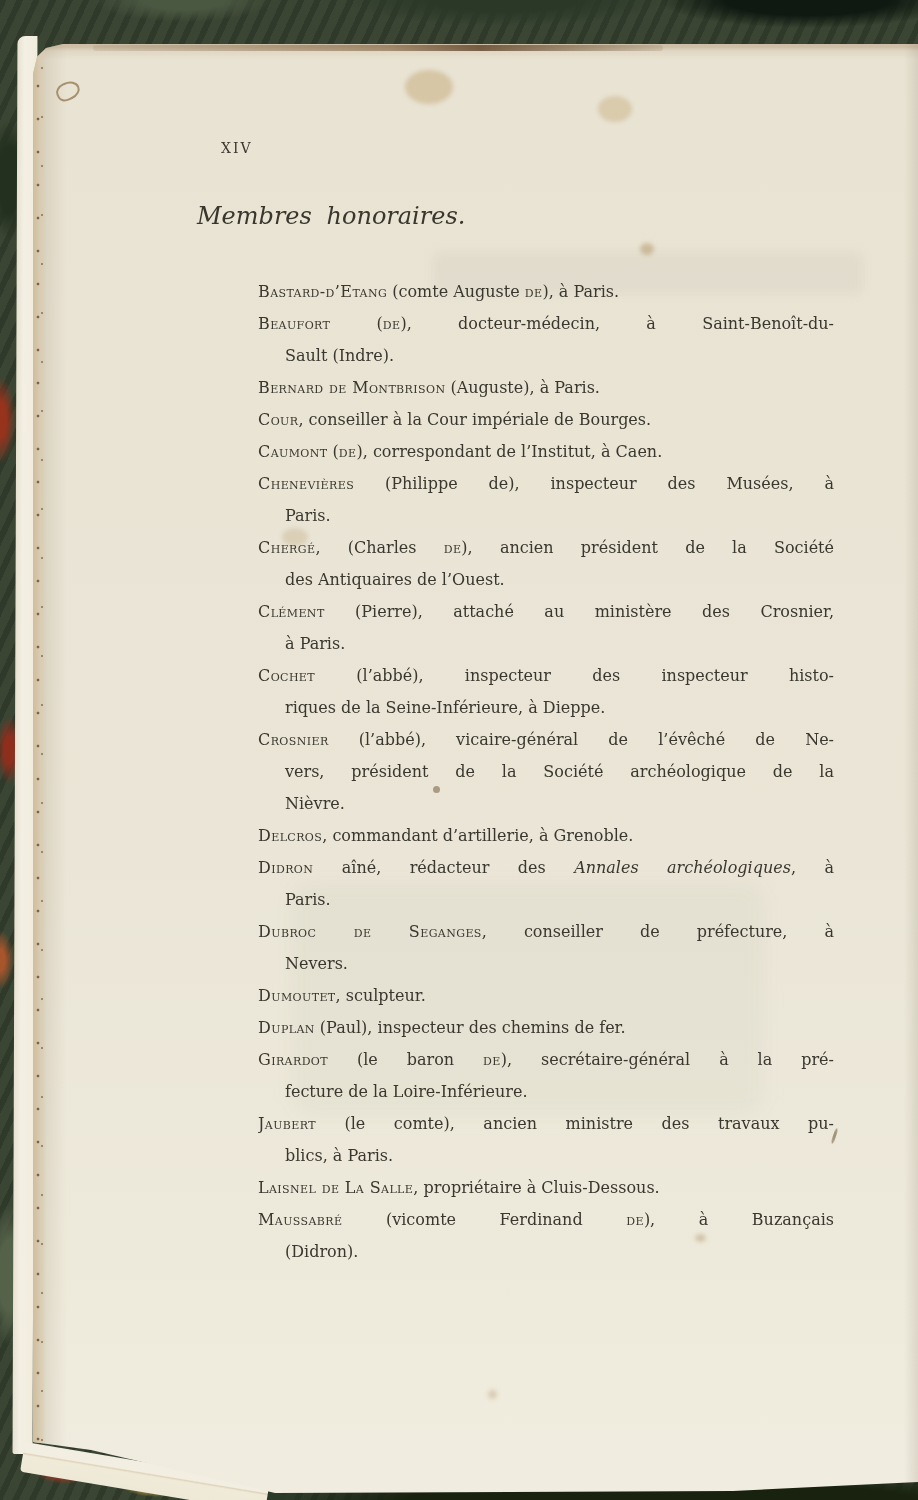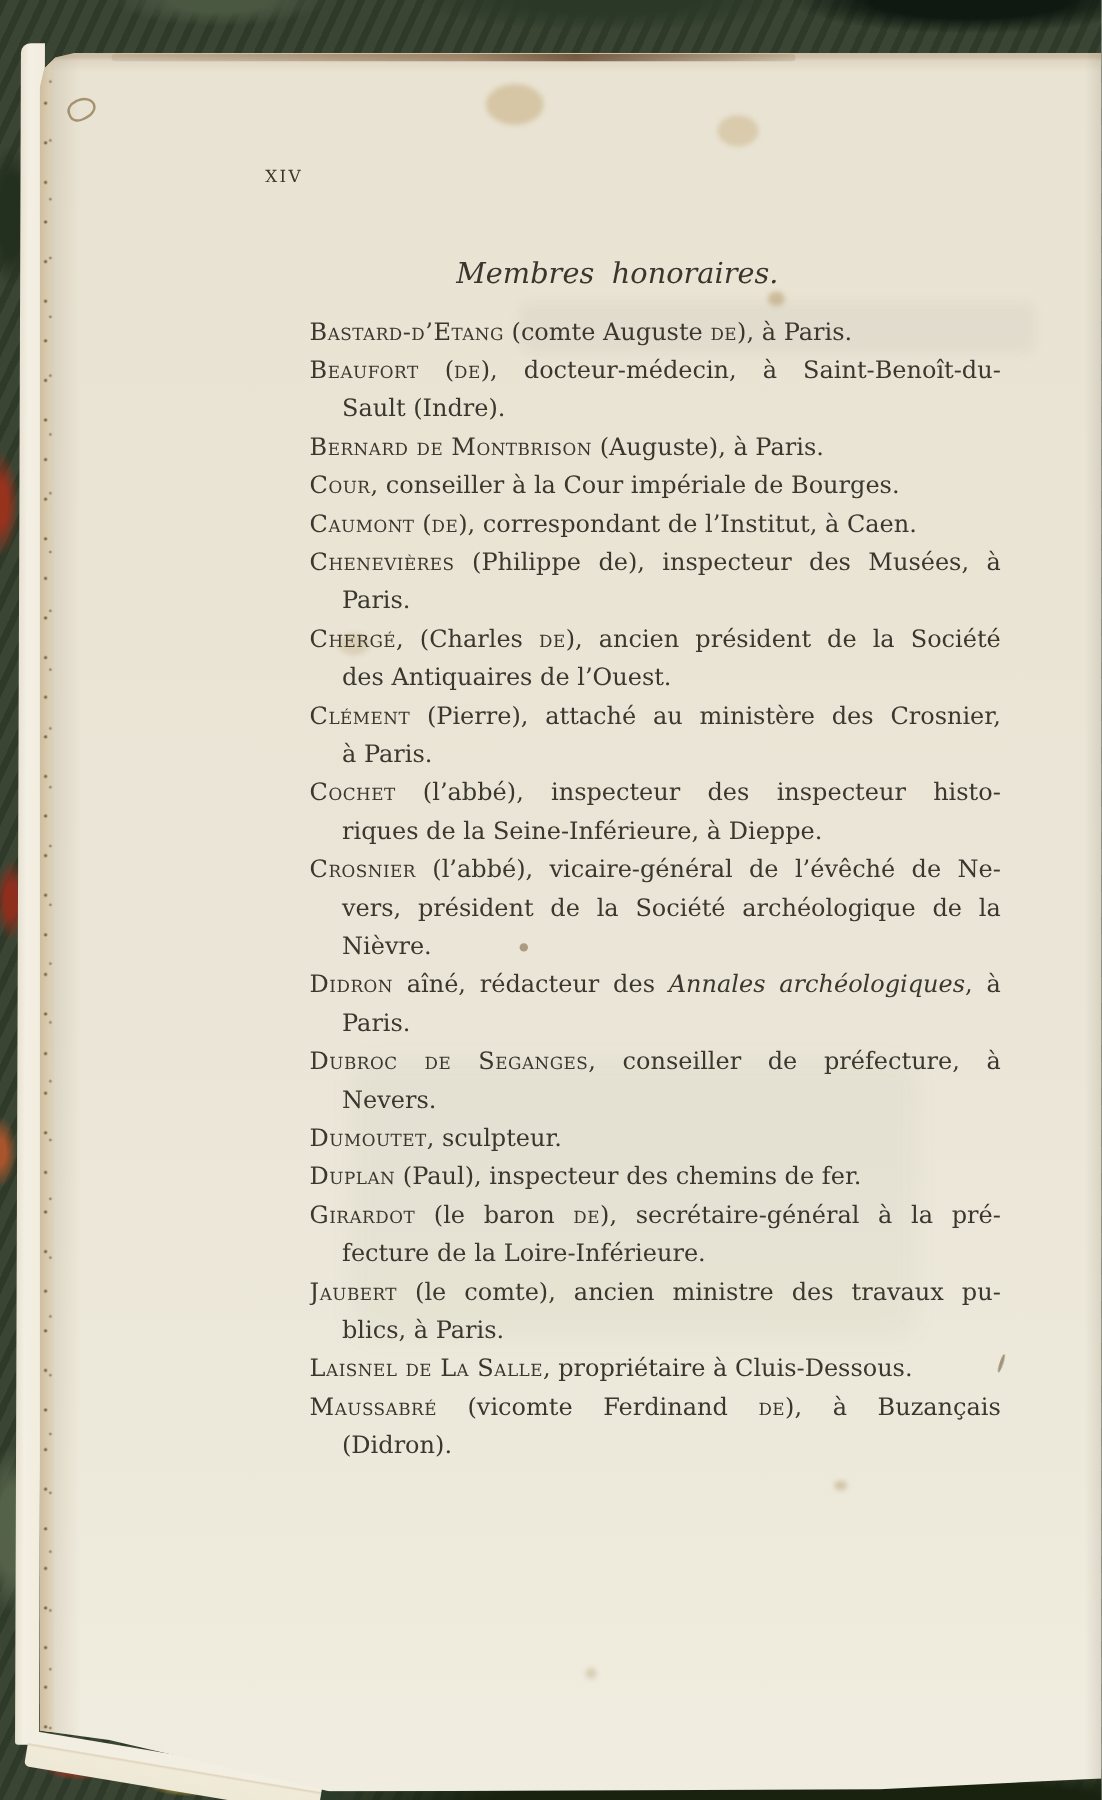--- a/index.html
+++ b/index.html
@@ -62,23 +62,23 @@
   .s4{left:249px;top:484px;width:26px;height:18px;background:rgba(190,165,120,.32);}
   .s5{left:400px;top:742px;width:7px;height:7px;background:rgba(120,95,60,.55);filter:blur(.5px);}
   .s6{left:800px;top:1084px;width:3px;height:16px;background:rgba(110,88,55,.6);transform:rotate(18deg);filter:blur(.4px);}
   .s7{left:662px;top:1190px;width:11px;height:8px;background:rgba(170,140,95,.4);}
   .s8{left:455px;top:1346px;width:9px;height:9px;background:rgba(175,148,100,.35);}
   .ghost1{left:400px;top:208px;width:430px;height:42px;background:rgba(125,130,108,.07);filter:blur(5px);border-radius:8px;}
   .ghost2{left:260px;top:840px;width:470px;height:230px;background:rgba(125,135,108,.05);filter:blur(9px);border-radius:20px;}
 
   
   .pageno{position:absolute;left:164px;top:96px;font-size:14px;letter-spacing:2px;color:#3a372e;margin-left:24px;}
-  .title{position:absolute;left:164px;top:158px;width:635px;text-align:center;
-    font-style:italic;font-size:24px;word-spacing:7px;color:#39362d;margin-top:12px;}
-  .list{position:absolute;left:225px;top:216px;width:576px;font-size:20px;color:#3a372e;}
+  .title{position:absolute;left:164px;top:158px;width:635px;text-align:left;
+    font-style:italic;font-size:24px;word-spacing:7px;color:#39362d;}
+  .list{position:absolute;left:225px;top:232px;width:576px;font-size:16px;color:#3a372e;}
   .entry{margin:0;}
   .line{position:relative;line-height:32px;height:32px;overflow:hidden;text-align:justify;}
   .line.stretch{text-align-last:justify;}
   .line.cont{padding-left:27px;}
   .sc{font-variant:small-caps;letter-spacing:.4px;}
   .i{font-style:italic;}
 </style>
 </head>
 <body>
 
@@ -136,20 +136,23 @@
         <div class="entry">
           <div class="line stretch"><span class="sc">Cochet</span><span> (l’abbé), inspecteur des inspecteur histo-</span></div>
           <div class="line cont"><span>riques de la Seine-Inférieure, à Dieppe.</span></div>
         </div>
         <div class="entry">
           <div class="line stretch"><span class="sc">Crosnier</span><span> (l’abbé), vicaire-général de l’évêché de Ne-</span></div>
           <div class="line cont stretch"><span>vers, président de la Société archéologique de la</span></div>
           <div class="line cont"><span>Nièvre.</span></div>
         </div>
         <div class="entry">
+          <div class="line"><span class="sc">Delcros</span><span>, commandant d’artillerie, à Grenoble.</span></div>
+        </div>
+        <div class="entry">
           <div class="line stretch"><span class="sc">Didron</span><span> aîné, rédacteur des </span><span class="i">Annales archéologiques</span><span>, à</span></div>
           <div class="line cont"><span>Paris.</span></div>
         </div>
         <div class="entry">
           <div class="line stretch"><span class="sc">Dubroc de Seganges</span><span>, conseiller de préfecture, à</span></div>
           <div class="line cont"><span>Nevers.</span></div>
         </div>
         <div class="entry">
           <div class="line"><span class="sc">Dumoutet</span><span>, sculpteur.</span></div>
         </div>

